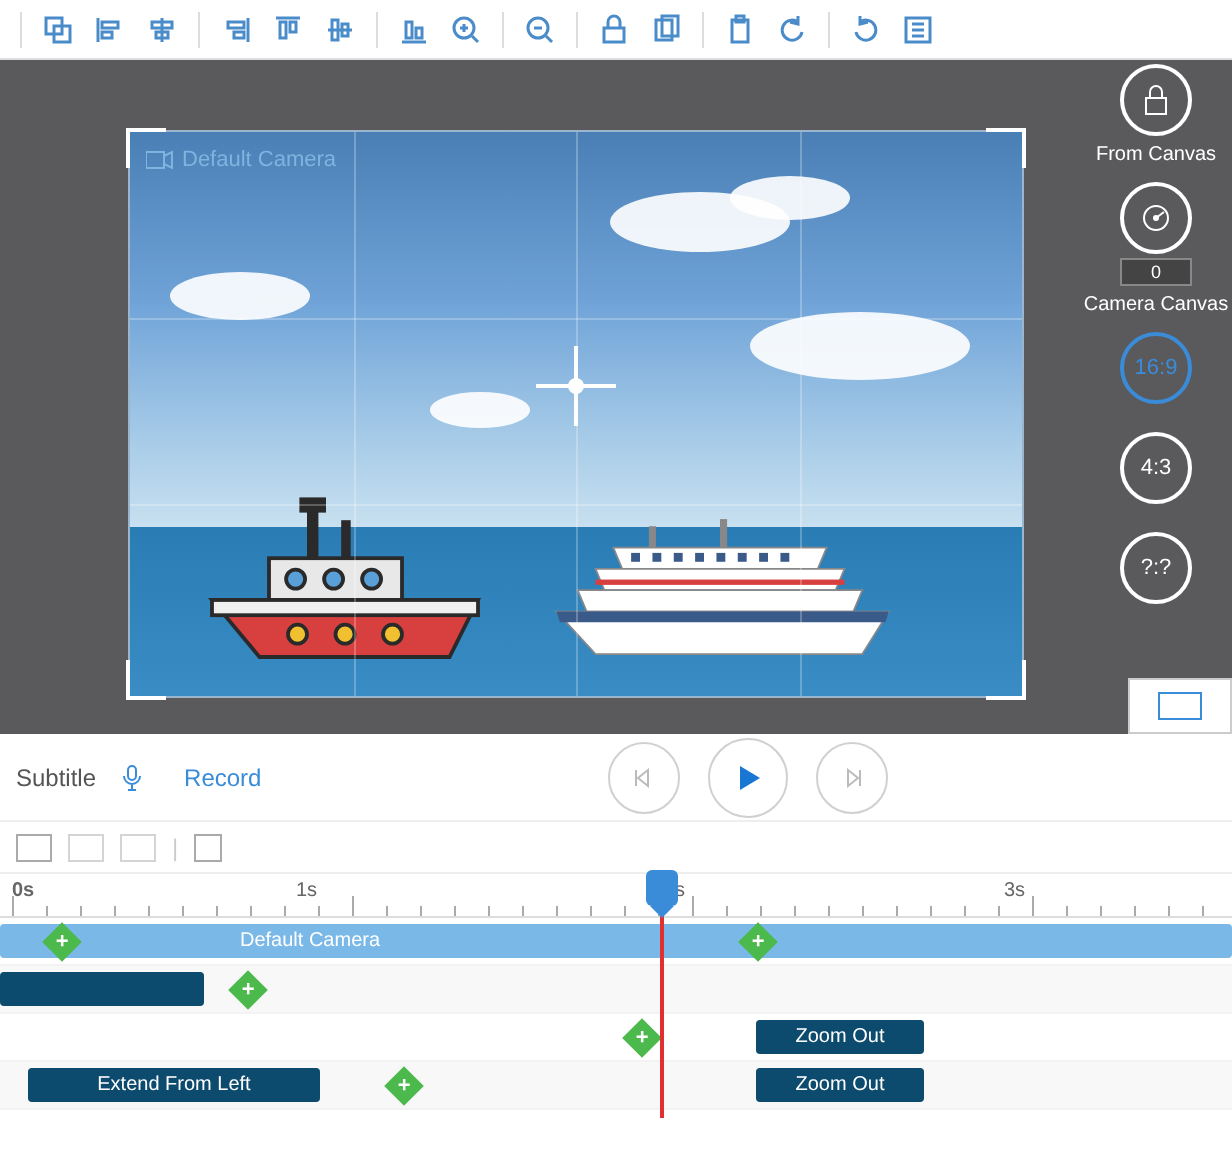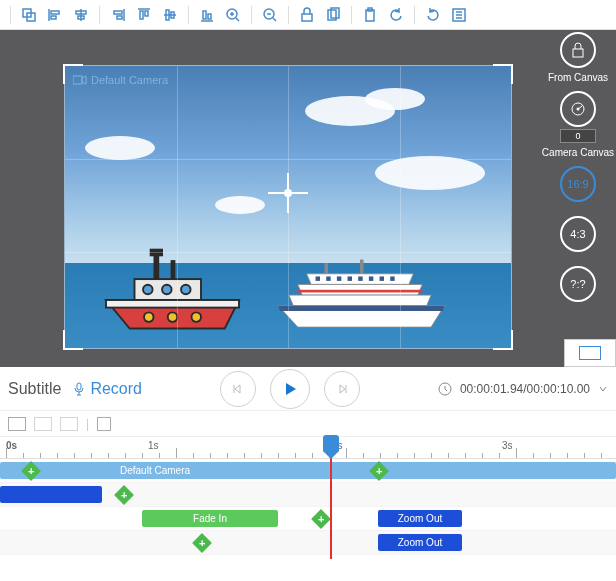--- a/index.html
+++ b/index.html
@@ -31,40 +31,40 @@
 .boat2{position:absolute;bottom:12px;left:200px;width:190px;height:80px}
 .right-panel{width:76px;background:#5a5a5d;color:#fff;font-size:10px;text-align:center;display:flex;flex-direction:column;align-items:center;padding-top:2px;gap:4px}
 .rp-btn{width:36px;height:36px;border:2px solid #fff;border-radius:50%;display:flex;align-items:center;justify-content:center;cursor:pointer;font-size:11px;color:#fff}
 .rp-btn.active{border-color:#3a8cd9;color:#3a8cd9}
 .rp-label{font-size:10px;margin-bottom:4px}
 .rp-input{width:36px;height:14px;background:#444;border:1px solid #888;color:#fff;text-align:center;font-size:9px;margin-top:-2px}
 .ratio-strip{position:absolute;right:0;bottom:0;width:52px;height:28px;background:#fff;border:1px solid #ccc;display:flex;align-items:center;justify-content:center}
 .ratio-strip .thumb{width:22px;height:14px;border:1px solid #3a8cd9}
 .controls{height:44px;display:flex;align-items:center;padding:0 8px;gap:10px;border-bottom:1px solid #eee}
 .ctrl-left{display:flex;align-items:center;gap:12px}
-.ctrl-link{color:#555;font-size:16px}
-.ctrl-link.rec{color:#3a8cd9;display:flex;align-items:center;gap:5px}
+.ctrl-link{color:#555;font-size:12px}
+.ctrl-link.rec{color:#3a8cd9;display:flex;align-items:center;gap:20px}
 .ctrl-center{flex:1;display:flex;align-items:center;justify-content:center;gap:14px}
 .play-btn{width:36px;height:36px;border:1px solid #d0d0d0;border-radius:50%;display:flex;align-items:center;justify-content:center;cursor:pointer}
 .play-main{width:40px;height:40px}
 .ctrl-right{display:flex;align-items:center;gap:8px;color:#555;font-size:12px}
 .tl-tools{height:26px;display:flex;align-items:center;padding:0 8px;gap:8px;border-bottom:1px solid #eee}
 .tl-tool{width:18px;height:14px;border:1px solid #aaa;display:inline-block}
 .ruler{height:22px;position:relative;border-bottom:1px solid #ddd;font-size:10px;color:#666}
 .ruler-label{position:absolute;top:3px}
 .tick{position:absolute;bottom:0;width:1px;height:5px;background:#aaa}
 .tick.major{height:10px}
 .playhead{position:absolute;top:0;width:2px;background:#e03030;z-index:10}
 .playhead-handle{position:absolute;top:-2px;left:-7px;width:16px;height:18px;background:#3a8cd9;border-radius:3px}
 .playhead-handle::after{content:'';position:absolute;bottom:-6px;left:2px;border-left:6px solid transparent;border-right:6px solid transparent;border-top:6px solid #3a8cd9}
 .tracks{position:relative}
 .track-row{height:24px;position:relative;border-bottom:1px solid #f3f3f3}
 .track-row.alt{background:#f8f8f8}
 .clip{position:absolute;top:3px;height:17px;border-radius:2px;color:#fff;font-size:10px;display:flex;align-items:center;justify-content:center;overflow:hidden;cursor:pointer}
-.clip.blue{background:#1d4ed8}
+.clip.blue{background:#0c4a6e}
 .clip.green{background:#5cc95c}
 .clip.lightblue{background:#7ab8e8}
 .keyframe{position:absolute;width:14px;height:14px;background:#4cb94c;transform:rotate(45deg);top:5px;cursor:pointer;display:flex;align-items:center;justify-content:center}
 .keyframe::after{content:'+';transform:rotate(-45deg);color:#fff;font-size:11px;font-weight:bold}
 .timeline-wrap{position:relative}
 </style>
 </head>
 <body>
 
 <div class="toolbar" id="toolbar">
@@ -297,30 +297,20 @@
         <svg width="18" height="18">
           <path d="M5 3 L15 9 L5 15 Z" fill="#1976d2"></path>
         </svg>
       </div>
     <div class="play-btn">
         <svg width="14" height="14">
           <path d="M5 3 L10 7 L5 11 Z" fill="none" stroke="#bbb"></path>
           <line x1="11" y1="3" x2="11" y2="11" stroke="#bbb"></line>
         </svg>
       </div>
-  </div>
-  <div class="ctrl-right">
-    <svg width="14" height="14">
-        <circle cx="7" cy="7" r="6" fill="none" stroke="#888"></circle>
-        <path d="M7 4 V7 L9 9" fill="none" stroke="#888"></path>
-      </svg>
-    <span>00:00:01.94/00:00:10.00</span>
-    <svg width="10" height="10">
-        <path d="M2 3 L5 7 L8 3" fill="none" stroke="#888"></path>
-      </svg>
   </div>
 </div>
 
 <div class="tl-tools">
   <span class="tl-tool"></span>
   <span class="tl-tool" style="opacity:.5"></span>
   <span class="tl-tool" style="opacity:.5"></span>
   <span style="color:#ccc">|</span>
   <span class="tl-tool" style="width:14px"></span>
 </div>
@@ -372,25 +362,25 @@
       <div class="track-row">
         <div class="clip lightblue" style="left: 0px; width: 616px; justify-content: flex-start; padding-left: 120px;">Default Camera</div>
         <div class="keyframe" style="left: 24px;"></div>
         <div class="keyframe" style="left: 372px;"></div>
       </div>
       <div class="track-row alt">
         <div class="clip blue" style="left: 0px; width: 102px;"></div>
         <div class="keyframe" style="left: 117px;"></div>
       </div>
       <div class="track-row">
-        <div class="clip green" style="left: 142px; width: 136px;">Fade In</div>
         <div class="clip blue" style="left: 378px; width: 84px;">Zoom Out</div>
         <div class="keyframe" style="left: 314px;"></div>
       </div>
       <div class="track-row alt">
+        <div class="clip blue" style="left: 14px; width: 146px;">Extend From Left</div>
         <div class="clip blue" style="left: 378px; width: 84px;">Zoom Out</div>
         <div class="keyframe" style="left: 195px;"></div>
       </div>
     </div>
   <div class="playhead" id="playhead" style="height: 122px; left: 330px;">
     <div class="playhead-handle"></div>
   </div>
 </div>
 
 </body></html>

